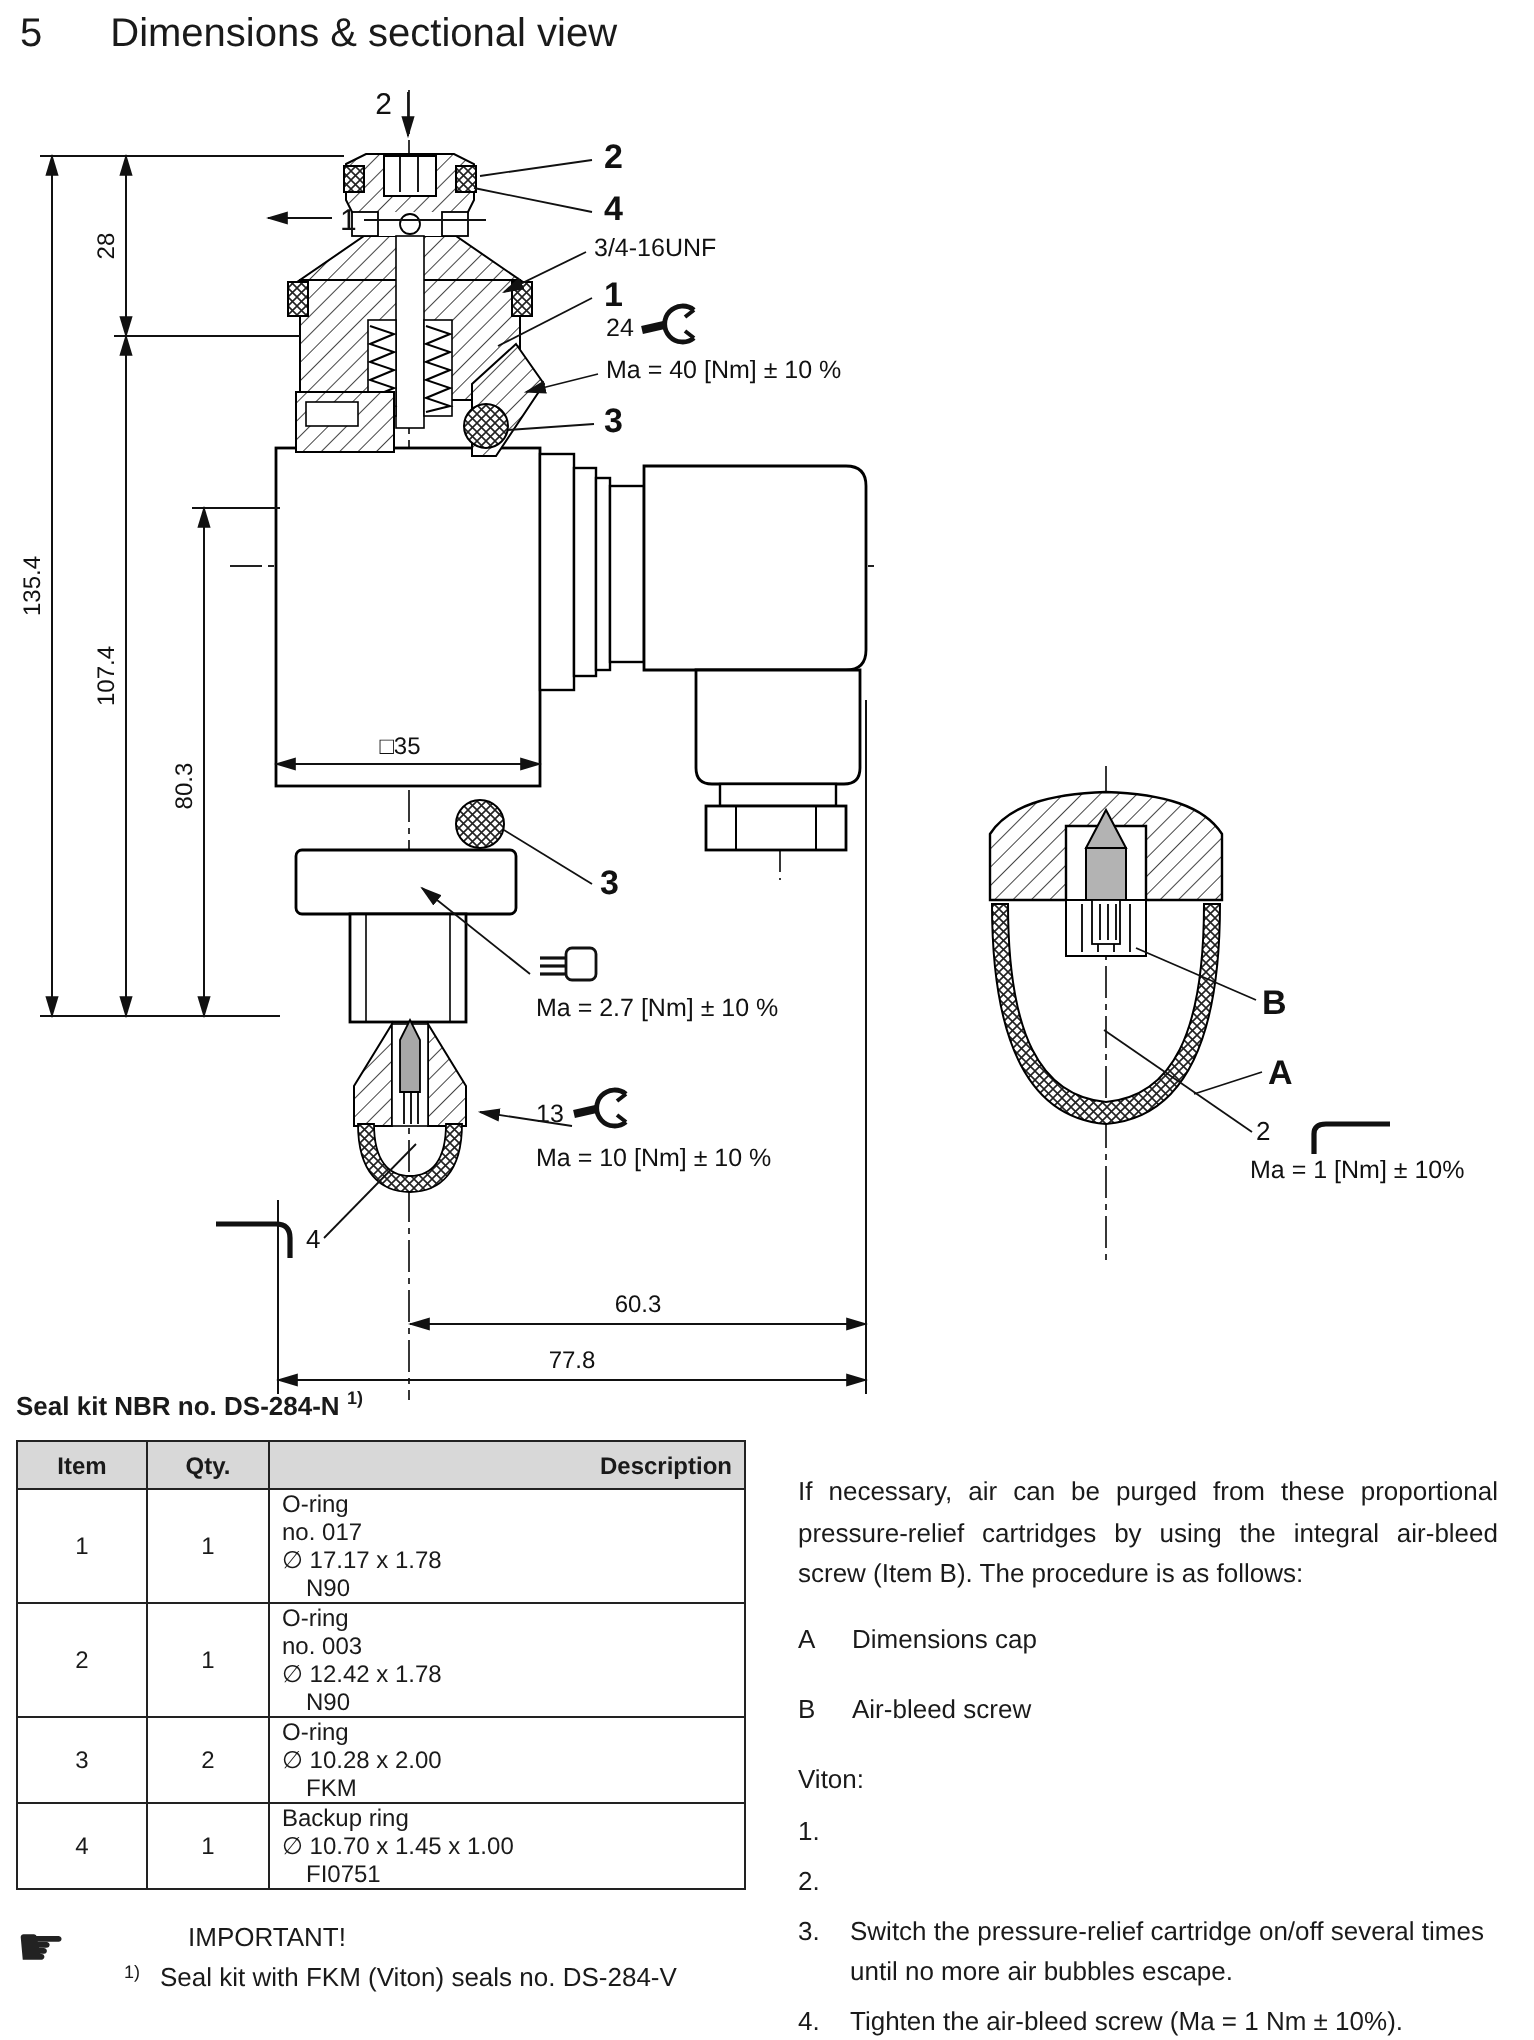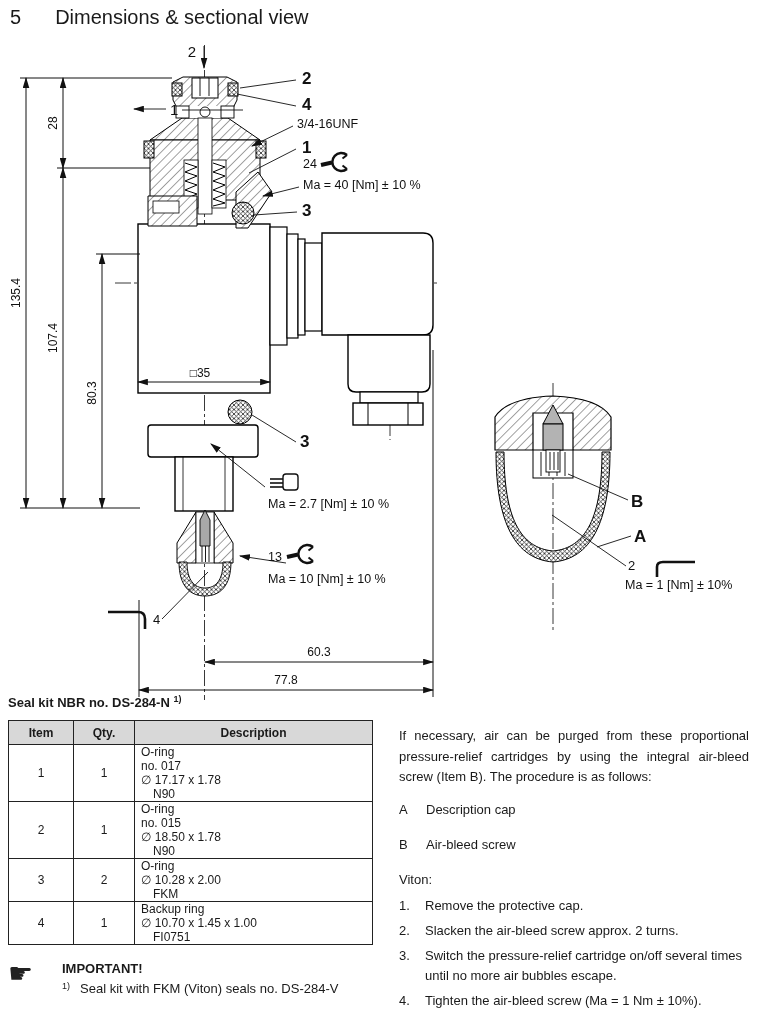--- a/index.html
+++ b/index.html
@@ -8,37 +8,37 @@
   .title-row{position:absolute;left:10px;top:6px;display:flex;gap:34px;
              font-size:20px;color:#1a1a1a;}
   .drawing-svg{position:absolute;left:0;top:0;}
 
   
   .left-col{position:absolute;left:8px;top:694px;width:368px;}
   .sealkit-title{font-size:13px;font-weight:bold;}
   sup{font-size:9px;font-weight:bold;}
   table.sealkit{border-collapse:collapse;margin-top:10px;width:365px;font-size:12px;}
   table.sealkit th,table.sealkit td{border:1.2px solid #222;padding:0 6px;}
-  table.sealkit th{background:#d8d8d8;font-weight:bold;height:23px;text-align:center;}
+  table.sealkit th{background:#d8d8d8;font-weight:bold;height:23px;text-align:right;}
   table.sealkit th.c,table.sealkit td.c{text-align:center;}
   table.sealkit td{height:24px;}
   .col-item{width:52px}.col-qty{width:48px}
   .desc{display:flex;white-space:nowrap;flex-direction:column;}
   .d-name{width:46px}.d-no{width:45px}.d-size{min-width:89px}.d-mat{margin-left:12px}
   .important{display:flex;margin-top:16px;}
   .hand{width:54px;font-size:28px;line-height:26px;color:#222;}
   .imp-body{font-size:13px;}
-  .imp-title{font-weight:bold;margin-bottom:5px;}
+  .imp-title{font-weight:normal;margin-bottom:5px;margin-left:32px;}
   .imp-note{display:flex;}
   .imp-note sup{font-weight:normal;margin-right:10px;}
 
   
   .right-col{position:absolute;left:399px;top:722px;width:350px;font-size:13px;}
   .rc-title{font-weight:bold;}
-  .rc-intro{margin:4px 0 0 0;text-align:justify;line-height:20.5px;}
+  .rc-intro{margin:14px 0 0 0;text-align:justify;line-height:20.5px;}
   .legend{margin-top:14px;}
   .legend-row{display:flex;margin-bottom:20px;}
   .legend-key{width:27px;}
   .steps-title{margin-top:0px;}
   ol.steps{list-style:none;margin:9px 0 0 0;padding:0;}
   ol.steps li{display:flex;margin-bottom:5px;line-height:20px;}
   .stepno{width:26px;flex-shrink:0;}
 </style>
 </head>
 <body>
@@ -256,22 +256,22 @@
             <span class="d-mat">N90</span>
           </div>
             </td>
         </tr>
         <tr>
           <td class="c">2</td>
           <td class="c">1</td>
           <td>
               <div class="desc">
             <span class="d-name">O-ring</span>
-            <span class="d-no">no. 015</span>
-            <span class="d-size">∅ 18.50 x 1.78</span>
+            <span class="d-no">no. 003</span>
+            <span class="d-size">∅ 12.42 x 1.78</span>
             <span class="d-mat">N90</span>
           </div>
             </td>
         </tr>
         <tr>
           <td class="c">3</td>
           <td class="c">2</td>
           <td>
               <div class="desc">
             <span class="d-name">O-ring</span>
@@ -306,36 +306,34 @@
         </div>
       </div>
     </div>
   </div>
 
   <div class="right-col">
     <p class="rc-intro">If necessary, air can be purged from these proportional pressure-relief cartridges by using the integral air-bleed screw (Item B). The procedure is as follows:</p>
     <div class="legend">
       <div class="legend-row">
         <span class="legend-key">A</span>
-        <span>Description cap</span>
+        <span>Dimensions cap</span>
       </div>
       <div class="legend-row">
         <span class="legend-key">B</span>
         <span>Air-bleed screw</span>
       </div>
     </div>
     <div class="steps-title">Viton:</div>
     <ol class="steps">
       <li>
         <span class="stepno">1.</span>
-        <span>Remove the protective cap.</span>
       </li>
       <li>
         <span class="stepno">2.</span>
-        <span>Slacken the air-bleed screw approx. 2 turns.</span>
       </li>
       <li>
         <span class="stepno">3.</span>
         <span>Switch the pressure-relief cartridge on/off several times until no more air bubbles escape.</span>
       </li>
       <li>
         <span class="stepno">4.</span>
         <span>Tighten the air-bleed screw (Ma = 1 Nm ± 10%).</span>
       </li>
 

